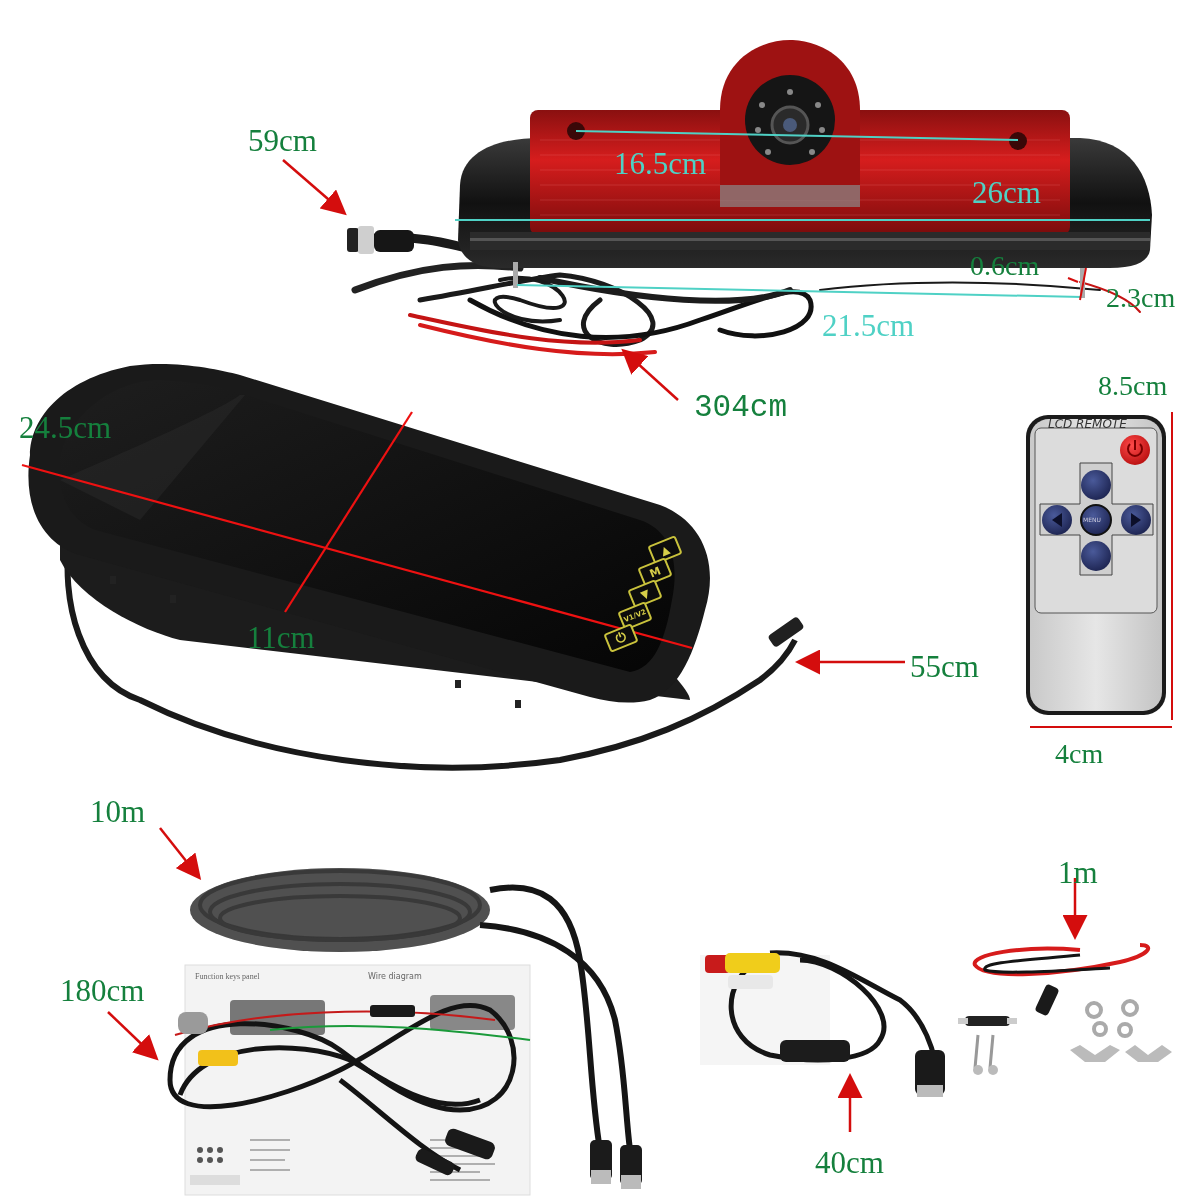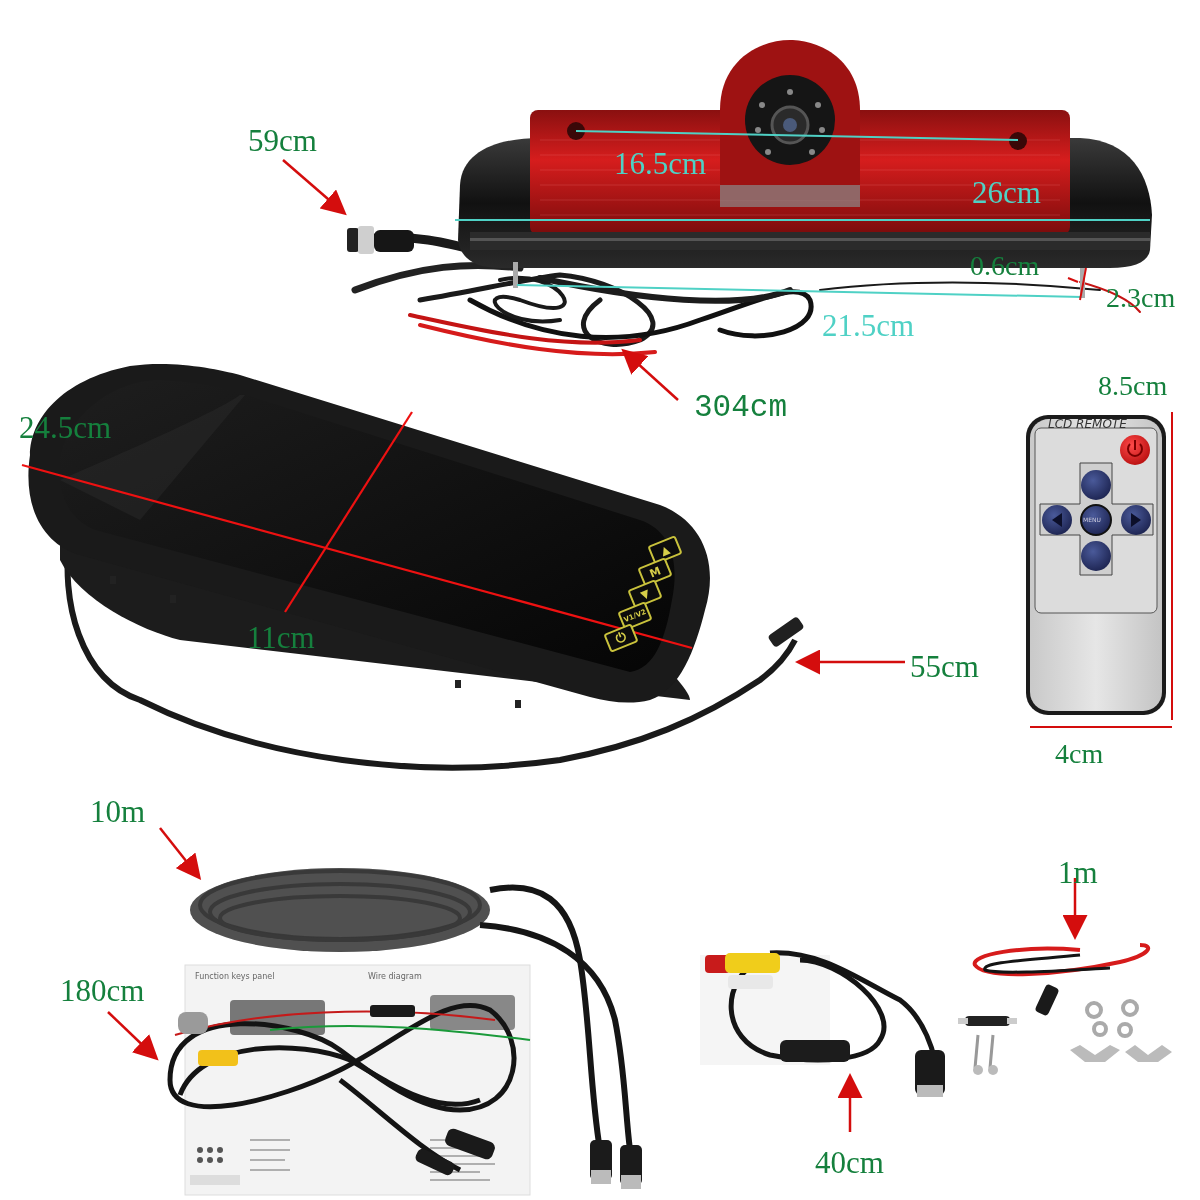--- a/index.html
+++ b/index.html
@@ -261,21 +261,21 @@
   <div class="screen-btn" style="left:650px;top:540px;">▲</div>
   <div class="screen-btn" style="left:640px;top:562px;">M</div>
   <div class="screen-btn" style="left:630px;top:584px;">▼</div>
   <div class="screen-btn" style="left:620px;top:606px;font-size:7px;">V1/V2</div>
   <div class="screen-btn" style="left:606px;top:628px;font-size:13px;">⏻</div>
 </div>
 
 <div class="remote-label" style="left:1048px;top:417px;font-style:italic;">LCD REMOTE</div>
 <div class="remote-label" style="left:1083px;top:516px;font-size:6px;color:#ccd;">MENU</div>
 
-<div class="manual-text" style="left:195px;top:972px;">Function keys panel</div>
+<div class="manual-text" style="left:195px;top:972px;font-family:Liberation Serif, serif;">Function keys panel</div>
 <div class="manual-text" style="left:368px;top:972px;">Wire diagram</div>
 
 <div class="lbl" style="left:248px;top:125px;">59cm</div>
 <div class="lbl teal" style="left:602px;top:148px;margin-left:12px;">16.5cm</div>
 <div class="lbl teal" style="left:972px;top:164px;margin-top:13px;">26cm</div>
 <div class="lbl sm" style="left:970px;top:252px;">0.6cm</div>
 <div class="lbl sm" style="left:1106px;top:276px;margin-top:8px;">2.3cm</div>
 <div class="lbl teal" style="left:822px;top:310px;">21.5cm</div>
 <div class="lbl" style="left:694px;top:392px;font-family:Liberation Mono, monospace;">304cm</div>
 

